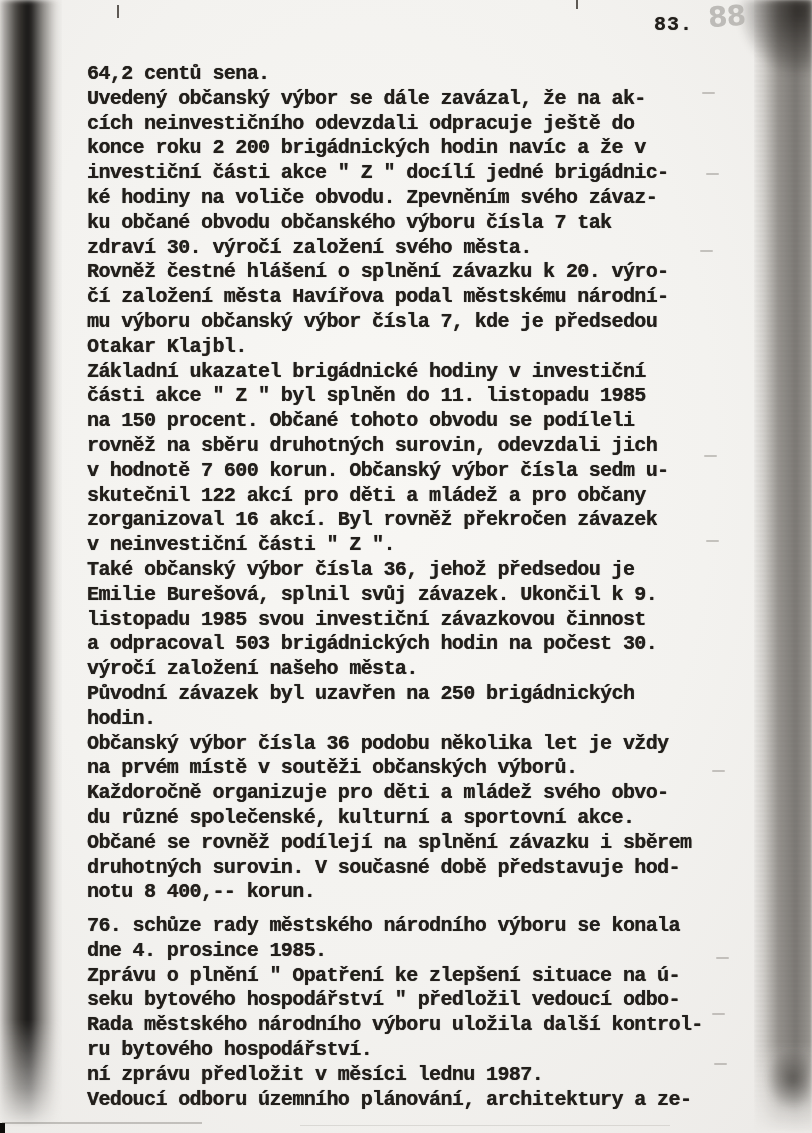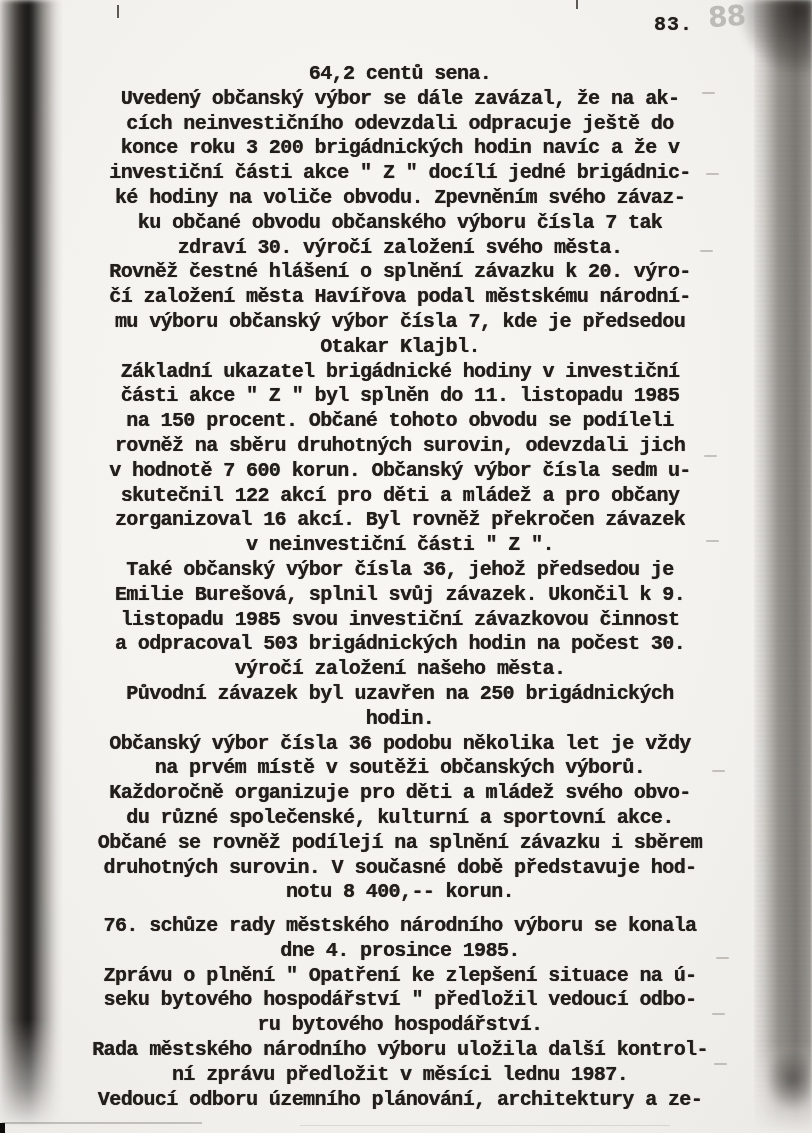--- a/index.html
+++ b/index.html
@@ -57,21 +57,21 @@
     text-shadow:0 0 0.8px rgba(30,27,22,0.7);
     letter-spacing:1px;
   }
   .handno{
     position:absolute;left:708px;top:0px;
     font-family:"DejaVu Sans",sans-serif;font-size:28px;font-weight:bold;
     color:var(--handwriting);transform:rotate(-4deg);letter-spacing:-1px;
     opacity:.85;
   }
   
-  .text{position:absolute;left:70px;top:62px;width:660px;text-align:center;}
+  .text{position:absolute;left:87px;top:62px;width:660px;}
   .para .line{
     white-space:pre;
     font-size:20px;font-weight:bold;line-height:24.8px;
     color:var(--ink);
     letter-spacing:-0.6px;
     text-shadow:0 0 0.7px rgba(34,31,27,0.85), 0.4px 0.4px 0.4px rgba(34,31,27,0.3);
   }
   .para2{margin-top:9px;}
   
   .smudge{position:absolute;background:#6f6a63;opacity:.35;height:2px;width:13px;border-radius:1px;filter:blur(.4px);}
@@ -94,21 +94,21 @@
   <div class="tick tick-2"></div>
 
   <div class="pageno">83.</div>
   <div class="handno">88</div>
 
   <main class="text">
     <div class="para">
         <div class="line">64,2 centů sena.</div>
         <div class="line">Uvedený občanský výbor se dále zavázal, že na ak-</div>
         <div class="line">cích neinvestičního odevzdali odpracuje ještě do</div>
-        <div class="line">konce roku 3 200 brigádnických hodin navíc a že v</div>
+        <div class="line">konce roku 2 200 brigádnických hodin navíc a že v</div>
         <div class="line">investiční části akce " Z " docílí jedné brigádnic-</div>
         <div class="line">ké hodiny na voliče obvodu. Zpevněním svého závaz-</div>
         <div class="line">ku občané obvodu občanského výboru čísla 7 tak</div>
         <div class="line">zdraví 30. výročí založení svého města.</div>
         <div class="line">Rovněž čestné hlášení o splnění závazku k 20. výro-</div>
         <div class="line">čí založení města Havířova podal městskému národní-</div>
         <div class="line">mu výboru občanský výbor čísla 7, kde je předsedou</div>
         <div class="line">Otakar Klajbl.</div>
         <div class="line">Základní ukazatel brigádnické hodiny v investiční</div>
         <div class="line">části akce " Z " byl splněn do 11. listopadu 1985</div>
@@ -131,22 +131,22 @@
         <div class="line">du různé společenské, kulturní a sportovní akce.</div>
         <div class="line">Občané se rovněž podílejí na splnění závazku i sběrem</div>
         <div class="line">druhotných surovin. V současné době představuje hod-</div>
         <div class="line">notu 8 400,-- korun.</div>
       </div>
     <div class="para para2">
         <div class="line">76. schůze rady městského národního výboru se konala</div>
         <div class="line">dne 4. prosince 1985.</div>
         <div class="line">Zprávu o plnění " Opatření ke zlepšení situace na ú-</div>
         <div class="line">seku bytového hospodářství " předložil vedoucí odbo-</div>
+        <div class="line">Rada městského národního výboru uložila další kontrol-</div>
         <div class="line">ru bytového hospodářství.</div>
-        <div class="line">Rada městského národního výboru uložila další kontrol-</div>
         <div class="line">ní zprávu předložit v měsíci lednu 1987.</div>
         <div class="line">Vedoucí odboru územního plánování, architektury a ze-</div>
       </div>
   </main>
 
   <div class="smudge" style="left:702px;top:92px;"></div>
   <div class="smudge" style="left:706px;top:173px;"></div>
   <div class="smudge" style="left:700px;top:250px;"></div>
   <div class="smudge" style="left:704px;top:455px;"></div>
   <div class="smudge" style="left:706px;top:540px;"></div>

